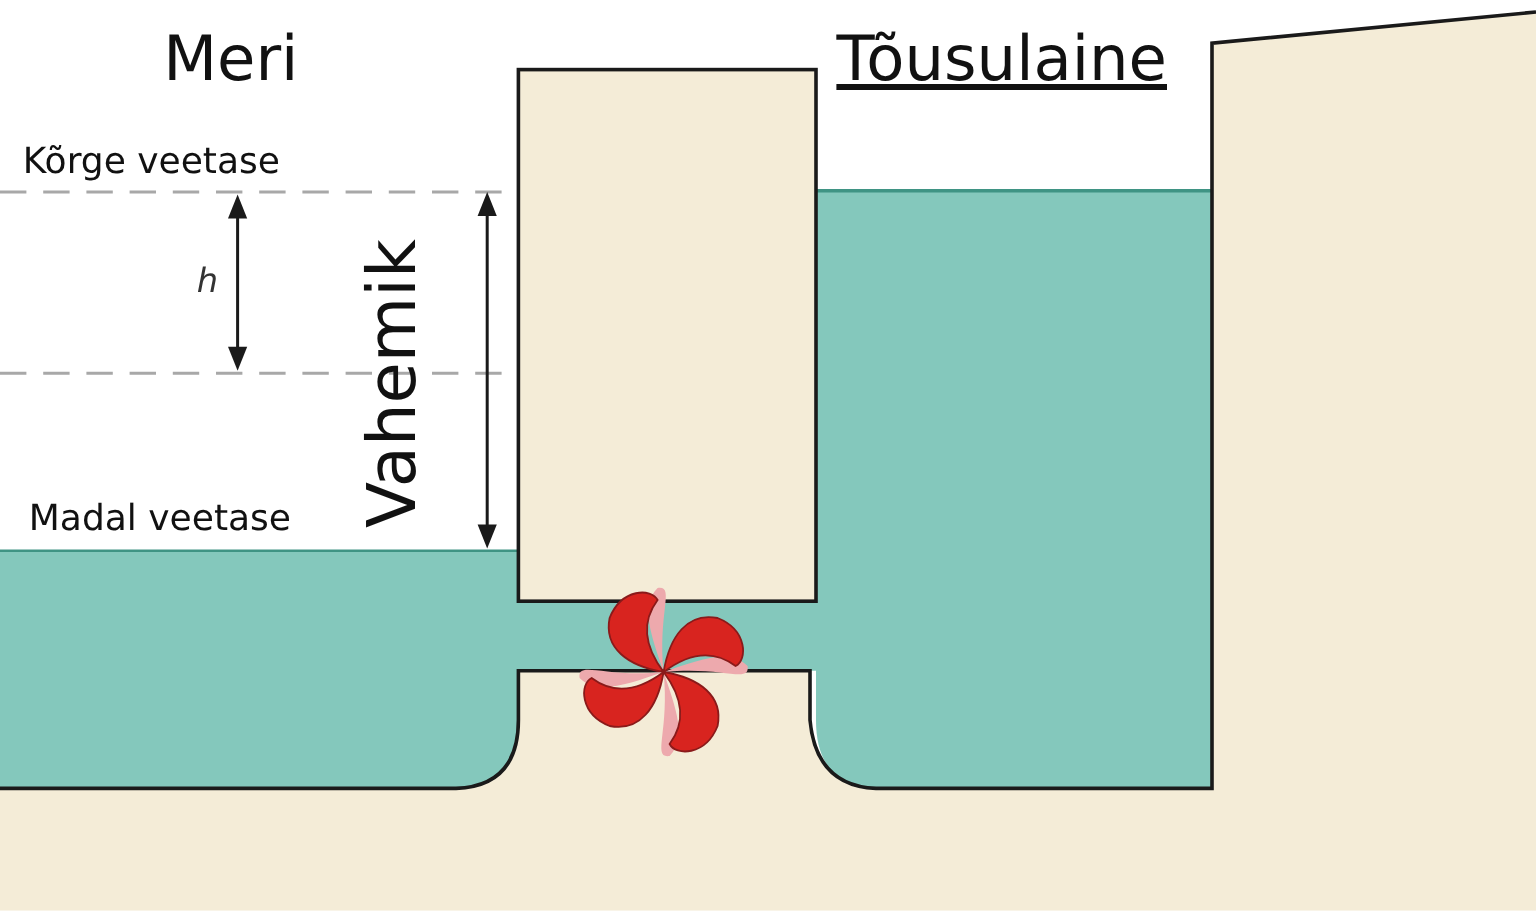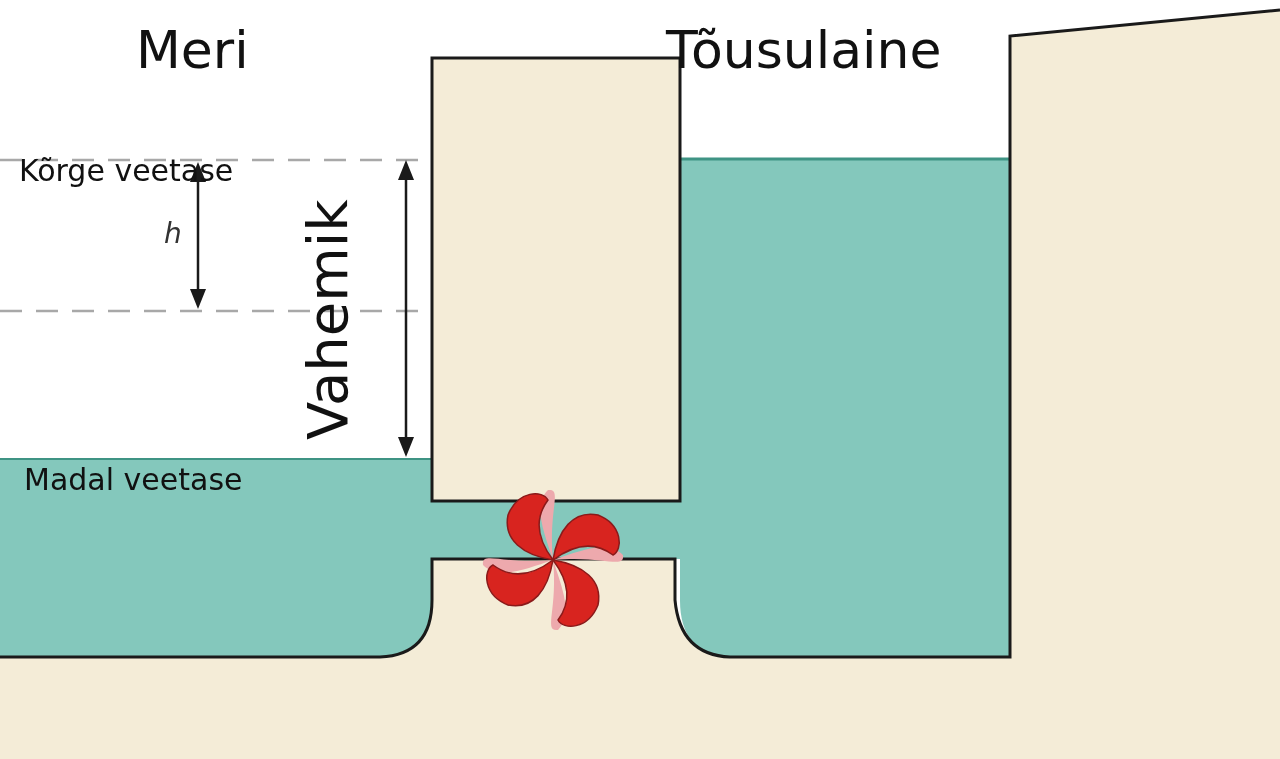--- a/index.html
+++ b/index.html
@@ -1,20 +1,20 @@
 <!DOCTYPE html>
 <html><head>
 <meta charset="utf-8">
 <style>
   html,body{margin:0;padding:0;background:#ffffff;}
   body{width:1280px;height:759px;overflow:hidden;position:relative;font-family:"DejaVu Sans","Liberation Sans",sans-serif;}
   svg{position:absolute;left:0;top:0;}
   .lbl{position:absolute;color:#111;white-space:nowrap;line-height:1;}
   .title{font-size:52px;}
-  .level{font-size:30px;margin-top:36px;}
+  .level{font-size:30px;}
   .h{font-size:28px;font-style:italic;color:#333;}
   .vert{font-size:56px;transform-origin:left top;transform:rotate(-90deg);}
 </style>
 </head>
 <body>
 
 <svg width="1280" height="759" viewBox="0 0 1280 759">
 
   <path d="M0 459 L432 459 L432 500 L680 500 L680 559 L432 559 L432 600 Q432 655 380 657 L0 657 Z" fill="#84c8bc"></path>
   <line x1="0" y1="459" x2="432" y2="459" stroke="#3f9484" stroke-width="2"></line>
@@ -56,17 +56,17 @@
       <path d="M0 0 C-30 -5 -50 -20 -45 -45 C-35 -70 -10 -70 -5 -60 C-20 -40 -15 -20 0 0 Z" fill="#d8241f" stroke="#8a1a1a" stroke-width="1.5"></path>
     </g>
     <g transform="rotate(270)">
       <path d="M0 0 C-10 -30 -20 -55 -5 -70 C10 -72 -5 -50 0 0 Z" fill="#eda9ad"></path>
       <path d="M0 0 C-30 -5 -50 -20 -45 -45 C-35 -70 -10 -70 -5 -60 C-20 -40 -15 -20 0 0 Z" fill="#d8241f" stroke="#8a1a1a" stroke-width="1.5"></path>
     </g>
   </g>
 </svg>
 
 <div class="lbl title" style="left:136px;top:24px;">Meri</div>
-<div class="lbl title" style="left:666px;top:24px;">Tõusulaine</div>
+<div class="lbl title" style="left:697px;top:24px;text-decoration:underline;">Tõusulaine</div>
 <div class="lbl level" style="left:19px;top:120px;">Kõrge veetase</div>
-<div class="lbl level" style="left:24px;top:429px;">Madal veetase</div>
+<div class="lbl level" style="left:24px;top:418px;">Madal veetase</div>
 <div class="lbl h" style="left:164px;top:220px;">h</div>
 <div class="lbl vert" style="left:300px;top:440px;">Vahemik</div>
 
 </body></html>

